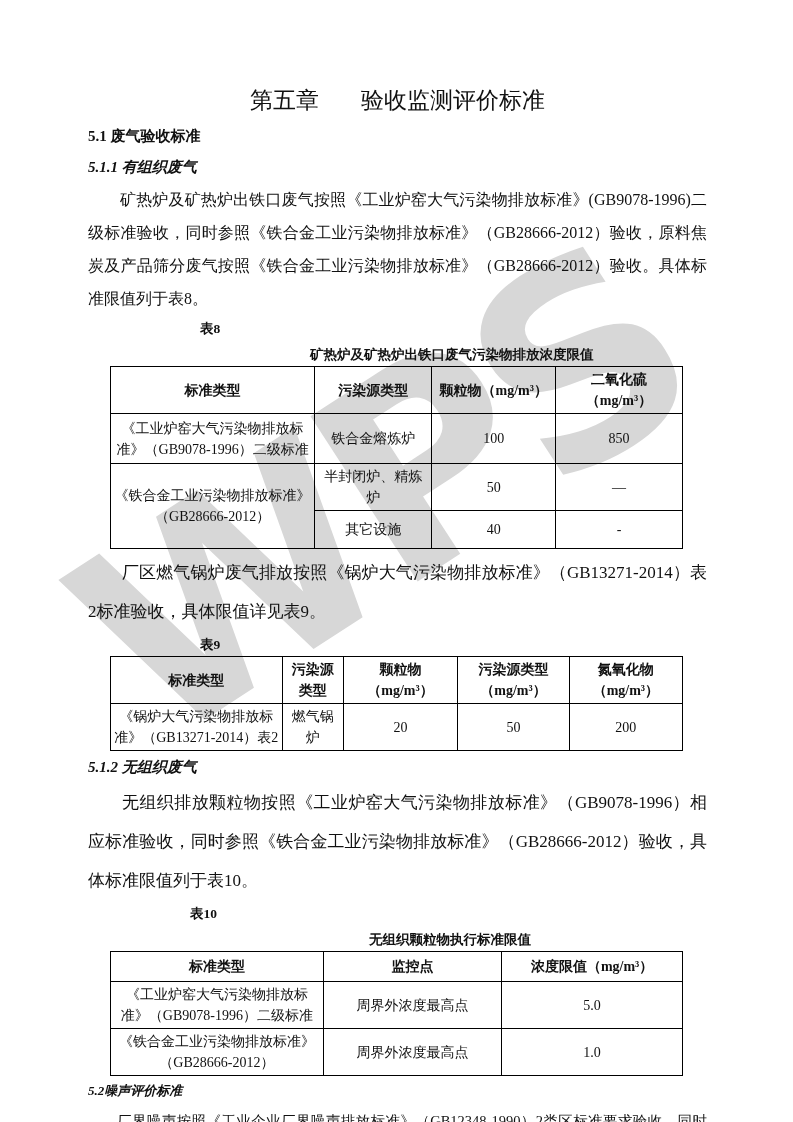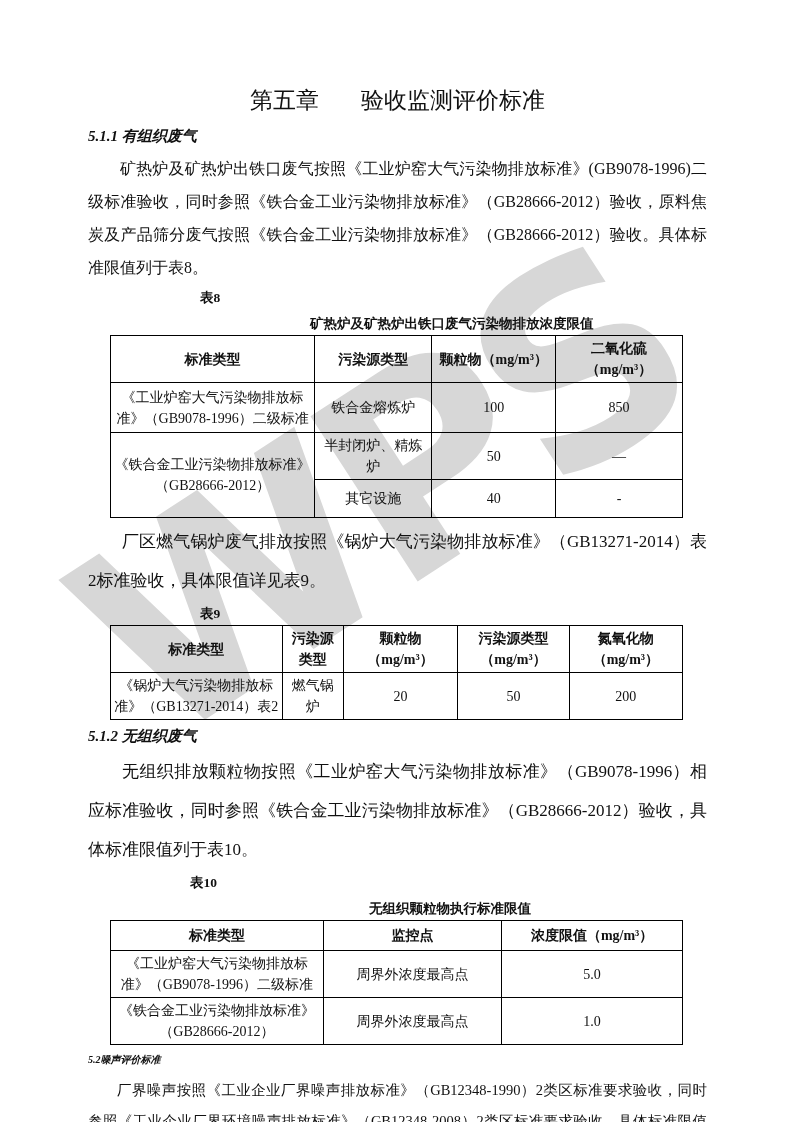--- a/index.html
+++ b/index.html
@@ -117,20 +117,21 @@
 <div class="page">
 
   <div class="watermark">WPS</div>
 
   <div class="content">
 
     <h1 class="doc-title">
       <span>第五章</span><span class="title-gap"></span><span>验收监测评价标准</span>
     </h1>
 
+    <div class="h2">5.1 废气验收标准</div>
 
     <div class="h2 h2-tight">5.1.1 有组织废气</div>
 
     <p class="para">矿热炉及矿热炉出铁口废气按照《工业炉窑大气污染物排放标准》(GB9078-1996)二级标准验收，同时参照《铁合金工业污染物排放标准》（GB28666-2012）验收，原料焦炭及产品筛分废气按照《铁合金工业污染物排放标准》（GB28666-2012）验收。具体标准限值列于表8。</p>
 
     <div class="tbl-caption">
       <span class="cap-label">表8</span>
       <span class="cap-title">矿热炉及矿热炉出铁口废气污染物排放浓度限值</span>
     </div>
 
@@ -235,20 +236,20 @@
       <tr class="row-2">
         <td>《铁合金工业污染物排放标准》（GB28666-2012）</td>
         <td>周界外浓度最高点</td>
         <td>1.0</td>
       </tr>
     </tbody>
       </table>
 
     <div class="spacer-4"></div>
 
-    <div class="h2 h2-tight" style="font-size:10px;">5.2噪声评价标准</div>
+    <div class="h2 h2-tight" style="font-size:13px;">5.2噪声评价标准</div>
 
     <p class="para para-sm">厂界噪声按照《工业企业厂界噪声排放标准》（GB12348-1990）2类区标准要求验收，同时参照《工业企业厂界环境噪声排放标准》（GB12348-2008）2类区标准要求验收，具体标准限值详见表11。</p>
 
   </div>
 
 
 </div>
 
 </body></html>

